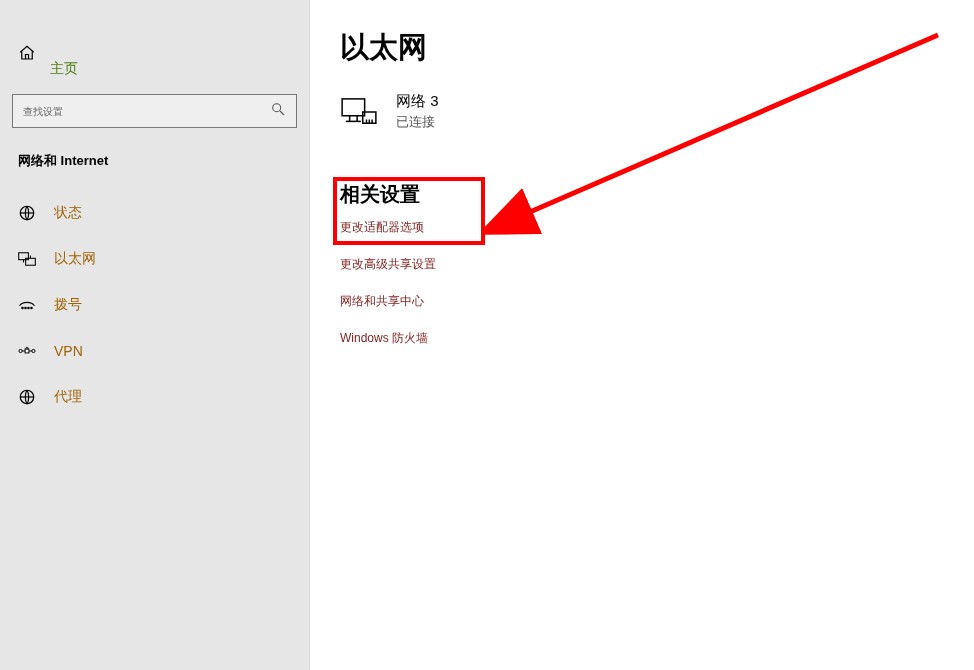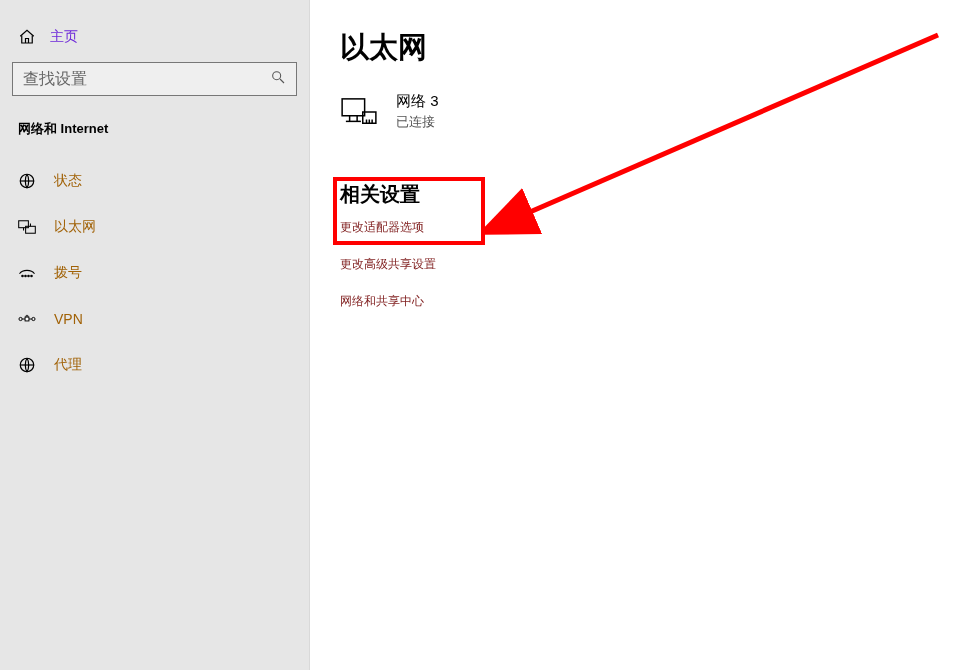--- a/index.html
+++ b/index.html
@@ -31,37 +31,38 @@
     }
     .home-row .icon {
       width: 18px;
       height: 18px;
       display: flex;
       align-items: center;
       justify-content: center;
     }
     .home-row .label {
       font-size: 14px;
-      color: #6d28d9;
+      color: #4d7c0f;
+      margin-top: 32px;
     }
     .search-box {
       margin: 6px 12px 14px 12px;
       border: 1px solid #777;
       background: #efefef;
       height: 34px;
       display: flex;
       align-items: center;
       justify-content: space-between;
       padding: 0 10px;
     }
     .search-box input {
       border: none;
       background: transparent;
       outline: none;
-      font-size: 16px;
+      font-size: 10px;
       color: #737373;
       flex: 1;
     }
     .search-box input::placeholder {
       color: #666;
     }
     .search-box .search-icon {
       color: #555;
     }
     .section-title {
@@ -274,20 +275,21 @@
       <div class="name">网络 3</div>
       <div class="status">已连接</div>
     </div>
   </div>
 
   <div class="related-title">相关设置</div>
 
   <a class="link-item">更改适配器选项</a>
   <a class="link-item">更改高级共享设置</a>
   <a class="link-item">网络和共享中心</a>
+  <a class="link-item">Windows 防火墙</a>
 
 </div>
 
 <div class="highlight-box"></div>
 
 <svg class="arrow-svg" width="470" height="210">
   <defs>
     <marker id="arrowhead" markerWidth="12" markerHeight="10" refX="2" refY="5" orient="auto">
       <polygon points="0 0, 12 5, 0 10" fill="#ff0000"></polygon>
     </marker>

